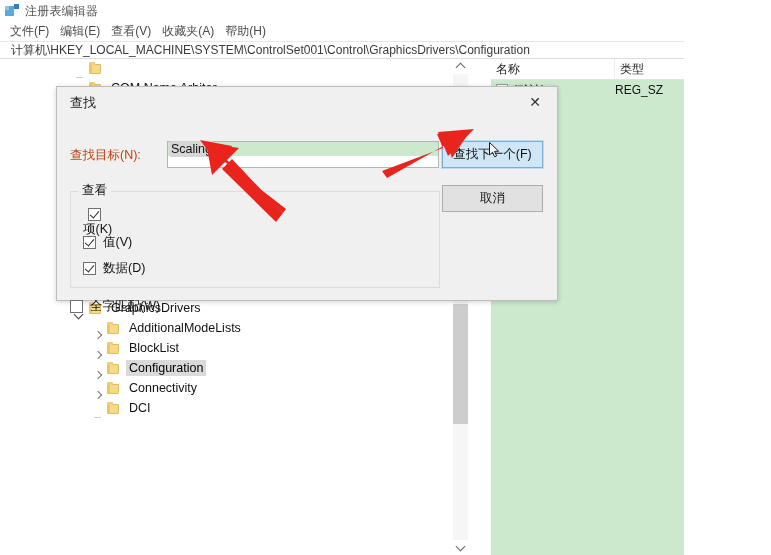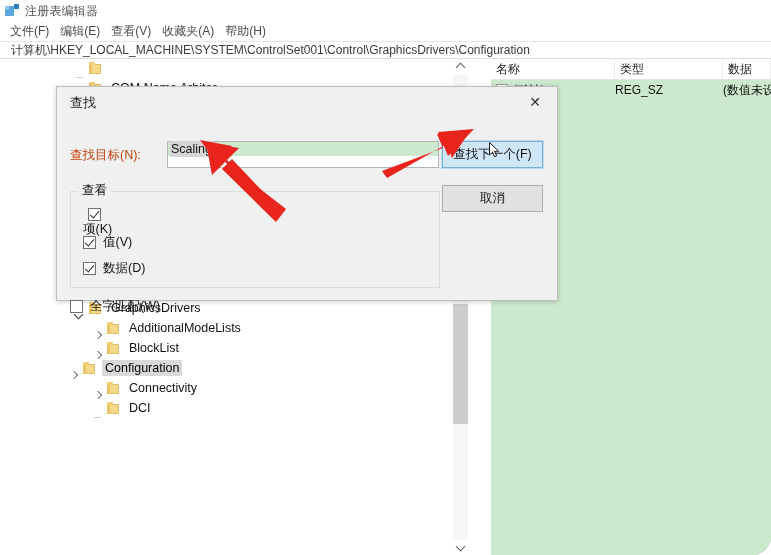--- a/index.html
+++ b/index.html
@@ -11,25 +11,24 @@
     height: 555px;
     overflow: hidden;
     background: #ffffff;
     font-family: "Liberation Sans", "DejaVu Sans", sans-serif;
     font-size: 12px;
     color: #000;
     -webkit-font-smoothing: antialiased;
   }
   #app {
     position: relative;
-    width: 771px;
+    width: 684px;
     height: 555px;
     overflow: hidden;
     background: #fff;
-    border-radius: 18px;
   }
 
   
   .titlebar {
     position: absolute;
     left: 0; top: 0;
     width: 771px; height: 22px;
     background: #ffffff;
     display: flex;
     align-items: center;
@@ -624,21 +623,21 @@
           </div>
           <div class="tnode" style="padding-left: 90px;">
             <span class="twisty collapsed"></span>
             <span class="folder">
               <span class="fb"></span>
               <span class="fs"></span>
               <span class="ft"></span>
             </span>
             <span class="tlabel">BlockList</span>
           </div>
-          <div class="tnode selected" style="padding-left: 66px; align-items: center;">
+          <div class="tnode selected" style="padding-left: 90px; align-items: center;">
             <span class="twisty collapsed"></span>
             <span class="folder">
               <span class="fb"></span>
               <span class="fs"></span>
               <span class="ft"></span>
             </span>
             <span class="tlabel">Configuration</span>
           </div>
           <div class="tnode" style="padding-left: 90px;">
             <span class="twisty collapsed"></span>

